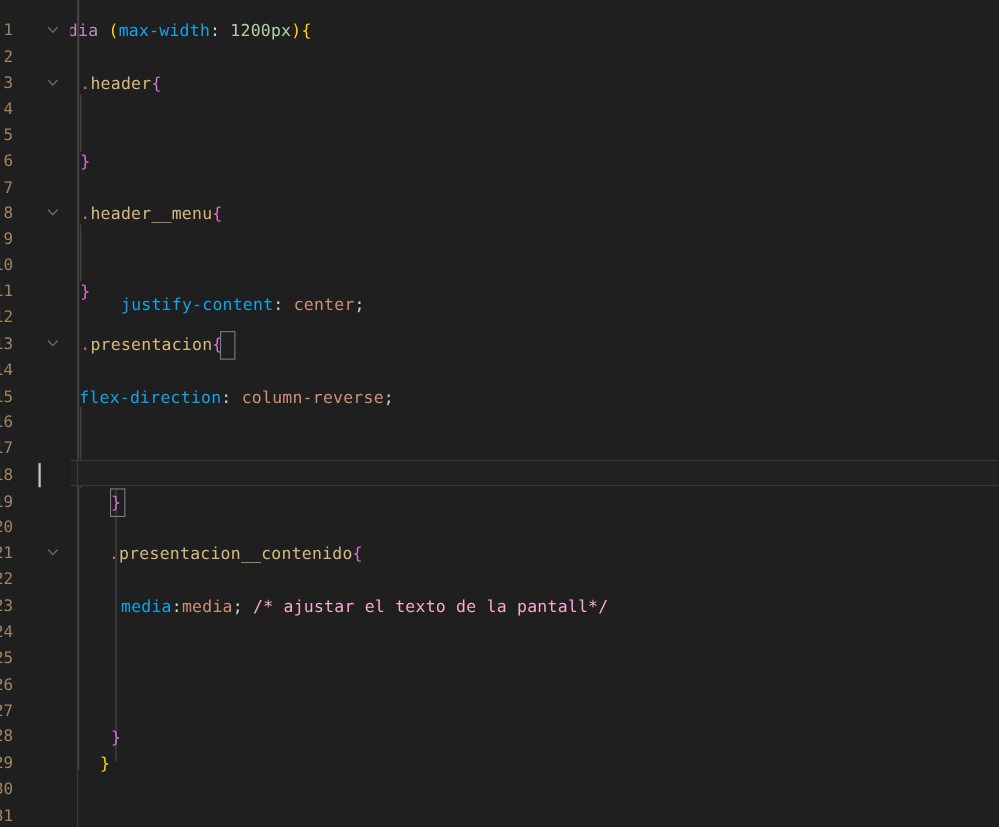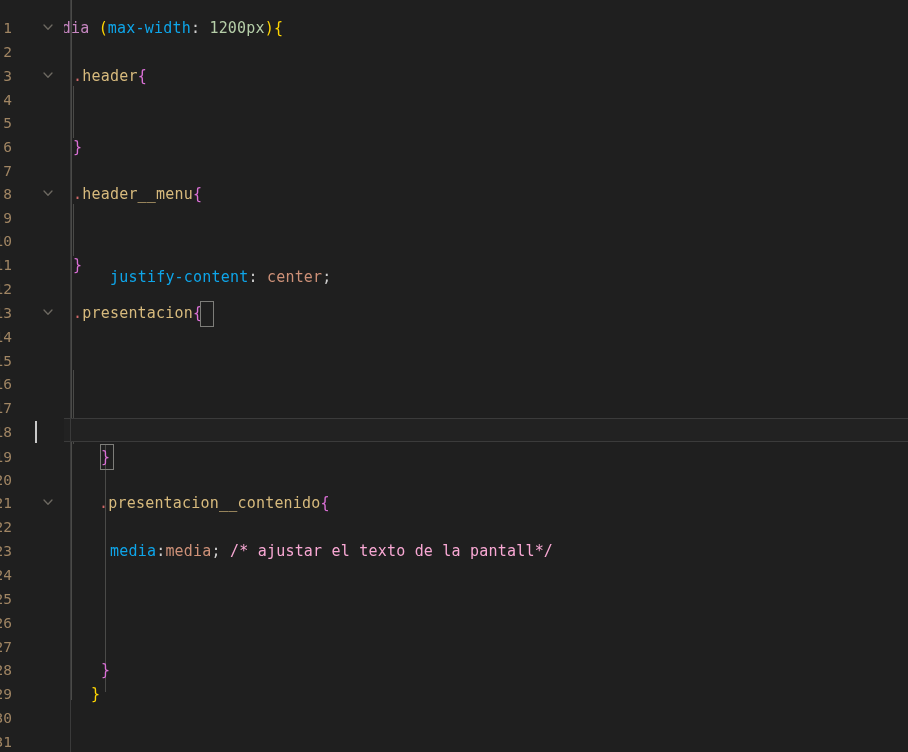--- a/index.html
+++ b/index.html
@@ -148,20 +148,21 @@
       <div class="line" style="top: 88px; padding-left: 73px;"></div>
       <div class="line" style="top: 135px; padding-left: 73px;"><span class="txt t-brace-p">}</span></div>
       <div class="line" style="top: 159px; padding-left: 73px;"></div>
       <div class="line" style="top: 182px; padding-left: 73px;"><span class="txt t-dot">.</span><span class="txt t-sel">header__menu</span><span class="txt t-brace-p">{</span></div>
       <div class="line" style="top: 206px; padding-left: 73px;"></div>
       <div class="line" style="top: 229px; padding-left: 110px; margin-top: 36px;"><span class="txt t-prop">justify-content</span><span class="txt t-punct">:</span><span class="txt t-punct"> </span><span class="txt t-val">center</span><span class="txt t-punct">;</span></div>
       <div class="line" style="top: 253px; padding-left: 73px;"><span class="txt t-brace-p">}</span></div>
       <div class="line" style="top: 277px; padding-left: 73px;"></div>
       <div class="line" style="top: 301px; padding-left: 73px;"><span class="txt t-dot">.</span><span class="txt t-sel">presentacion</span><span class="txt t-brace-p">{</span></div>
       <div class="line" style="top: 325px; padding-left: 73px;"></div>
+      <div class="line" style="top: 349px; padding-left: 72px;"><span class="txt t-prop">flex-direction</span><span class="txt t-punct">:</span><span class="txt t-punct"> </span><span class="txt t-val">column-reverse</span><span class="txt t-punct">;</span></div>
       <div class="line" style="top: 396px; padding-left: 72px;"></div>
       <div class="line" style="top: 420px; padding-left: 35px;"></div>
       <div class="line" style="top: 445px; padding-left: 101px;"><span class="txt t-brace-p">}</span></div>
       <div class="line" style="top: 468px; padding-left: 101px;"></div>
       <div class="line" style="top: 491px; padding-left: 99px;"><span class="txt t-dot">.</span><span class="txt t-sel">presentacion__contenido</span><span class="txt t-brace-p">{</span></div>
       <div class="line" style="top: 515px; padding-left: 101px;"></div>
       <div class="line" style="top: 539px; padding-left: 110px;"><span class="txt t-prop">media</span><span class="txt t-punct">:</span><span class="txt t-val">media</span><span class="txt t-punct">;</span><span class="txt t-punct"> </span><span class="txt t-comment">/* ajustar el texto de la pantall*/</span></div>
       <div class="line" style="top: 563px; padding-left: 101px;"></div>
       <div class="line" style="top: 587px; padding-left: 101px;"></div>
       <div class="line" style="top: 611px; padding-left: 101px;"></div>

